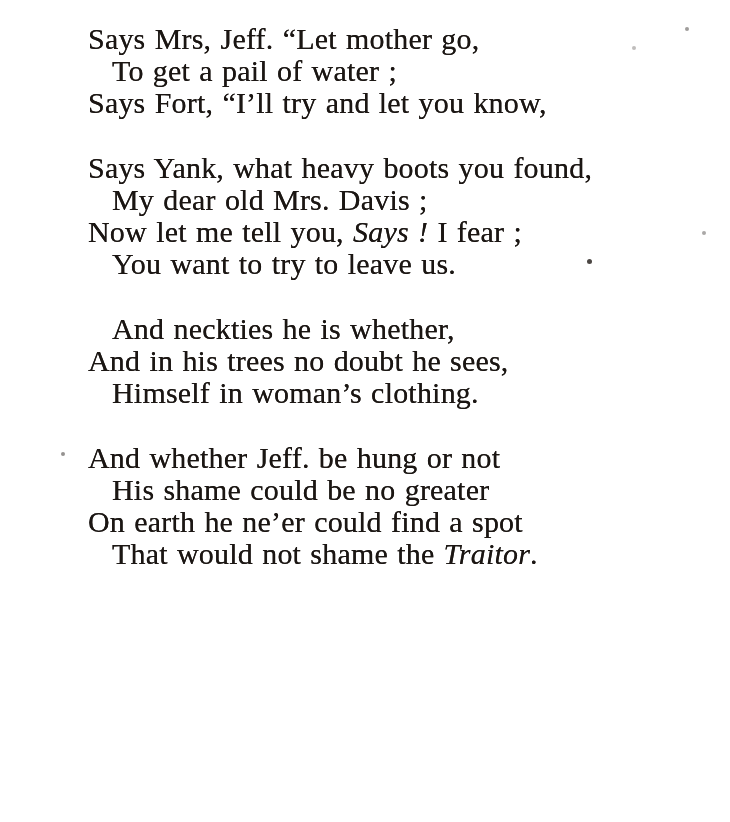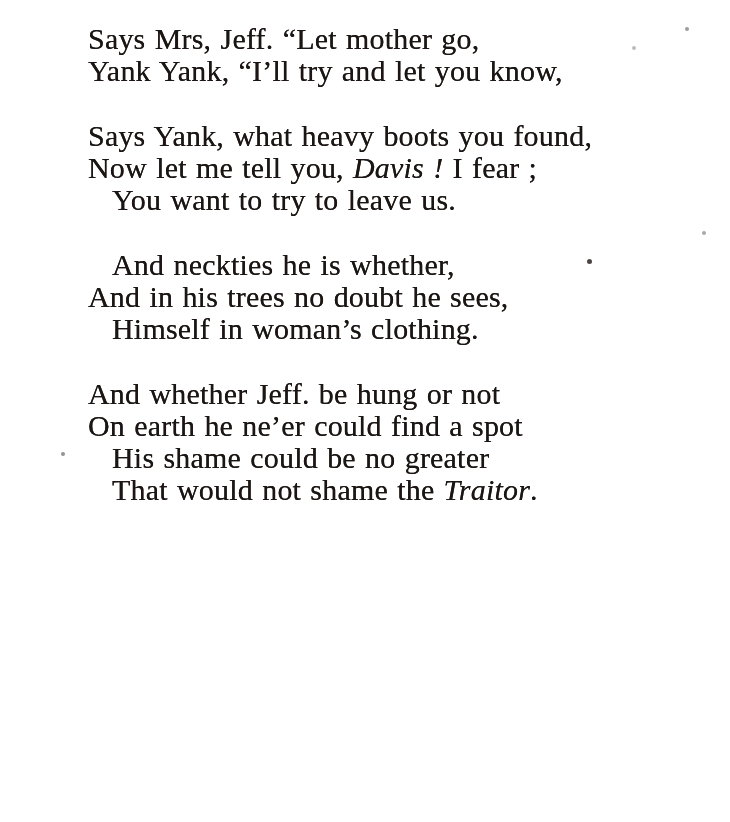--- a/index.html
+++ b/index.html
@@ -41,36 +41,38 @@
     border-radius: 50%;
   }
 </style>
 </head>
 <body>
 
 <div class="page" style="background: rgb(255, 255, 255); color: rgb(27, 22, 19);">
   <div class="poem" id="poem-root">
       <div class="stanza">
         <div class="line"><span>Says Mrs, Jeff. “Let mother go,</span></div>
-        <div class="line"><span>Yank Yank, “I’ll try and let you know,</span></div>
+        <div class="line indent"><span>To get a pail of water ;</span></div>
+        <div class="line"><span>Says Fort, “I’ll try and let you know,</span></div>
       </div>
       <div class="stanza">
         <div class="line"><span>Says Yank, what heavy boots you found,</span></div>
-        <div class="line"><span>Now let me tell you, </span><em>Davis !</em><span> I fear ;</span></div>
+        <div class="line indent"><span>My dear old Mrs. Davis ;</span></div>
+        <div class="line"><span>Now let me tell you, </span><em>Says !</em><span> I fear ;</span></div>
         <div class="line indent"><span>You want to try to leave us.</span></div>
       </div>
       <div class="stanza">
         <div class="line indent"><span>And neckties he is whether,</span></div>
         <div class="line"><span>And in his trees no doubt he sees,</span></div>
         <div class="line indent"><span>Himself in woman’s clothing.</span></div>
       </div>
       <div class="stanza">
         <div class="line"><span>And whether Jeff. be hung or not</span></div>
+        <div class="line indent"><span>His shame could be no greater</span></div>
         <div class="line"><span>On earth he ne’er could find a spot</span></div>
-        <div class="line indent"><span>His shame could be no greater</span></div>
         <div class="line indent"><span>That would not shame the </span><em>Traitor</em><span>.</span></div>
       </div>
     </div>
   <div id="specks">
       <div class="speck" style="left: 685px; top: 27px; width: 4px; height: 4px; opacity: 0.45;"></div>
       <div class="speck" style="left: 632px; top: 46px; width: 4px; height: 4px; opacity: 0.3;"></div>
       <div class="speck" style="left: 702px; top: 231px; width: 4px; height: 4px; opacity: 0.4;"></div>
       <div class="speck" style="left: 587px; top: 259px; width: 5px; height: 5px; opacity: 0.85;"></div>
       <div class="speck" style="left: 61px; top: 452px; width: 4px; height: 4px; opacity: 0.5;"></div>
       <div class="speck" style="left: 60px; top: 586px; width: 4px; height: 4px; opacity: 0.55;"></div>

